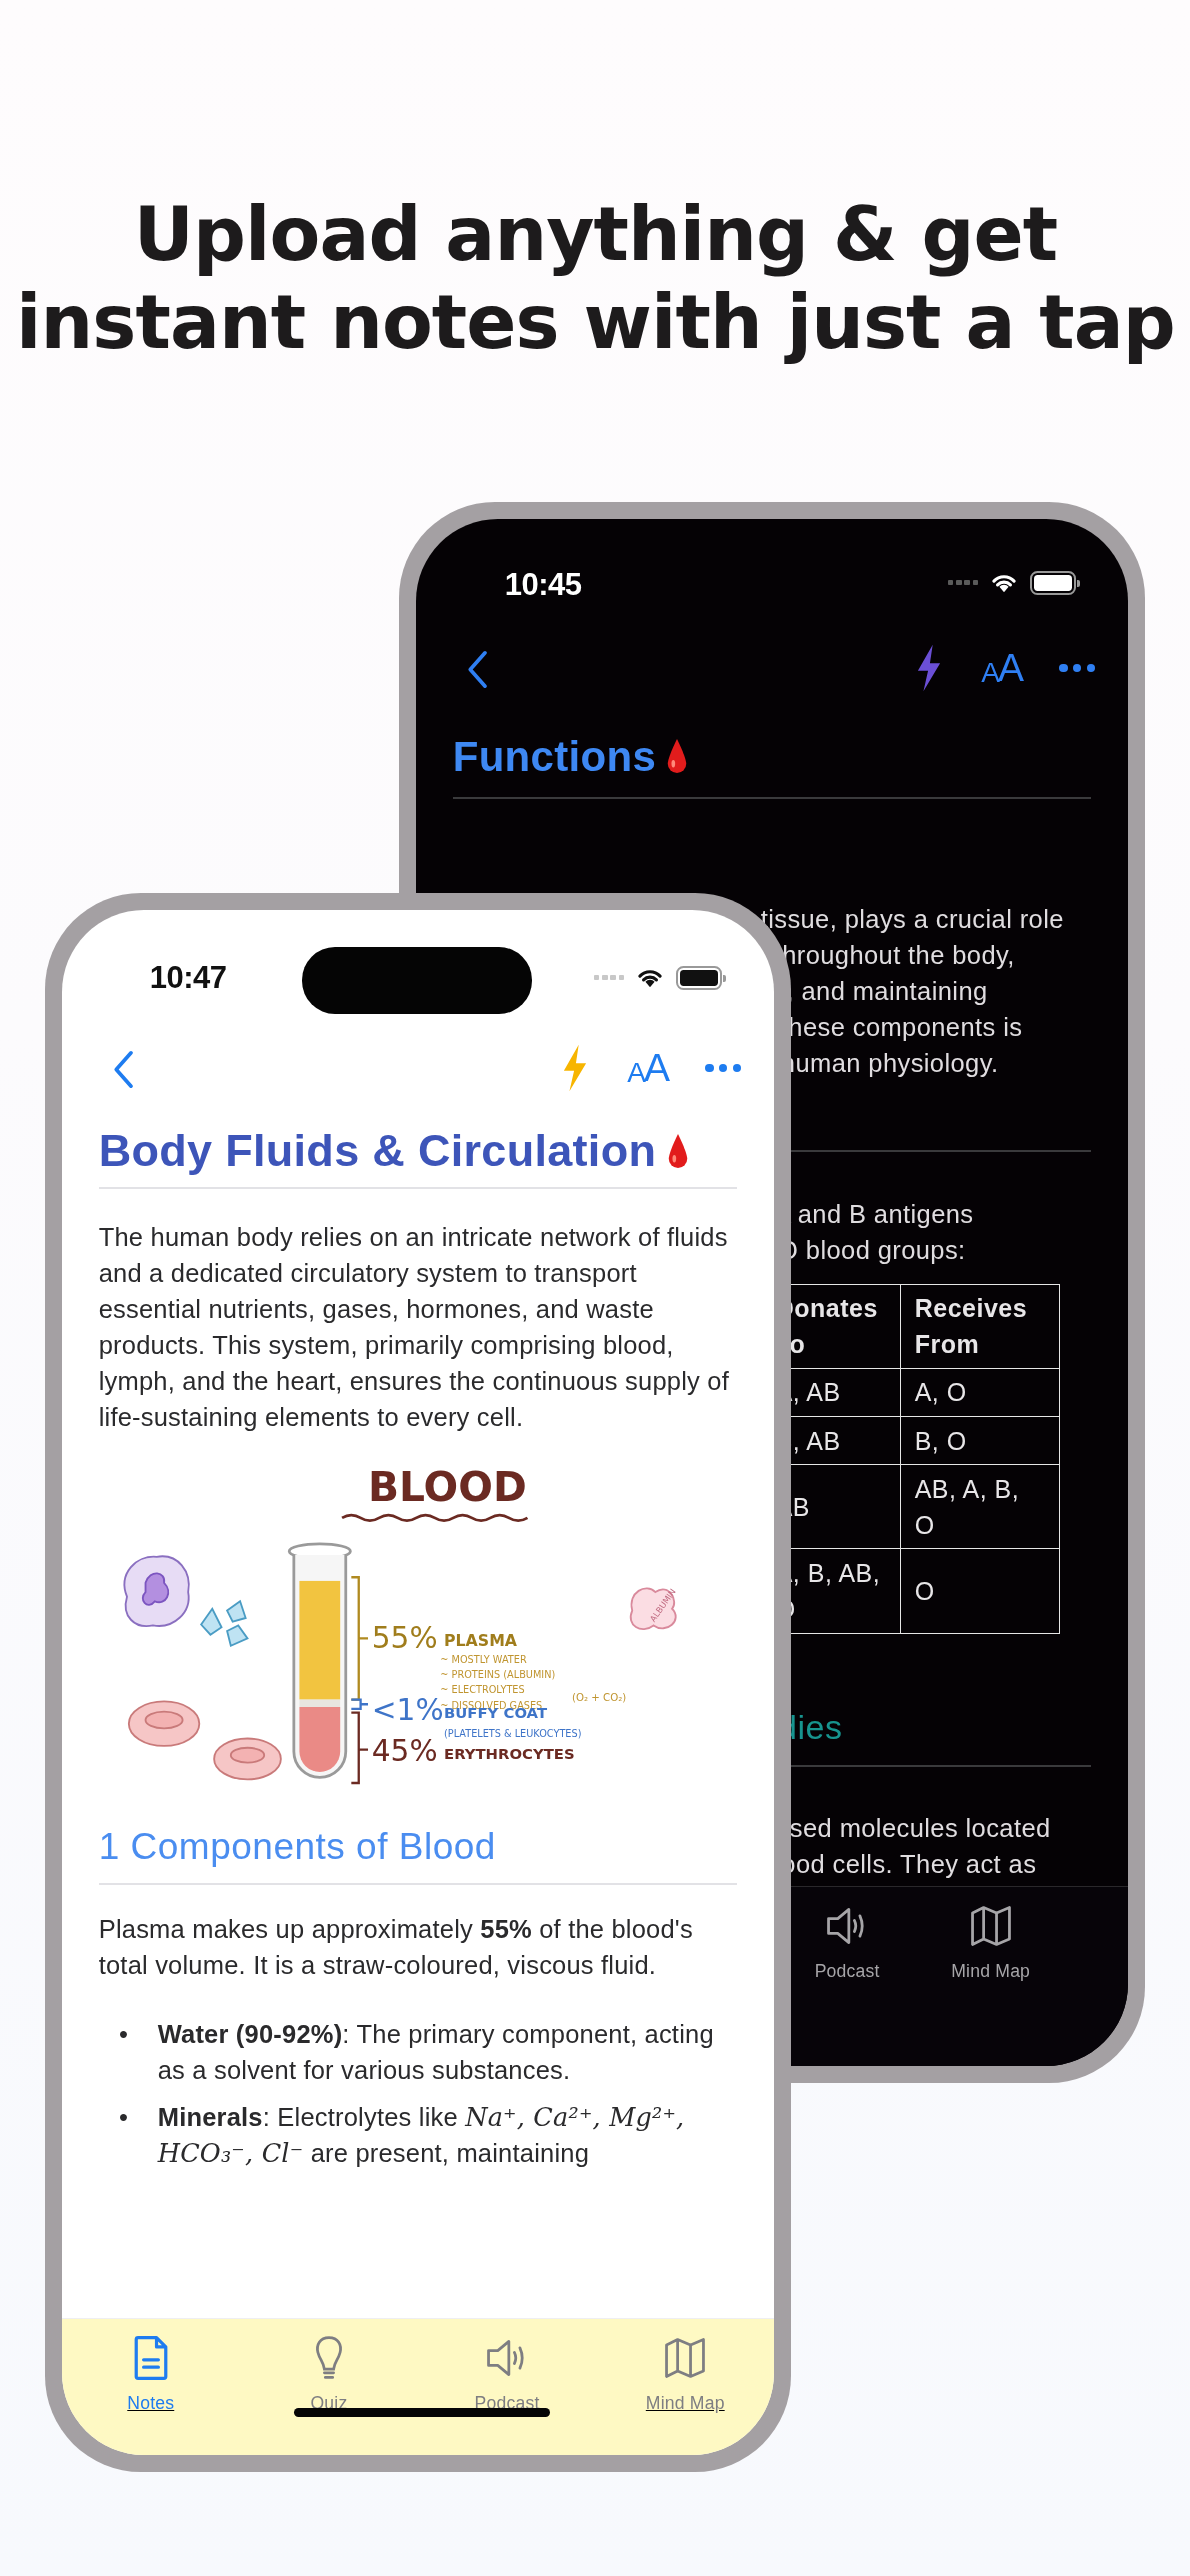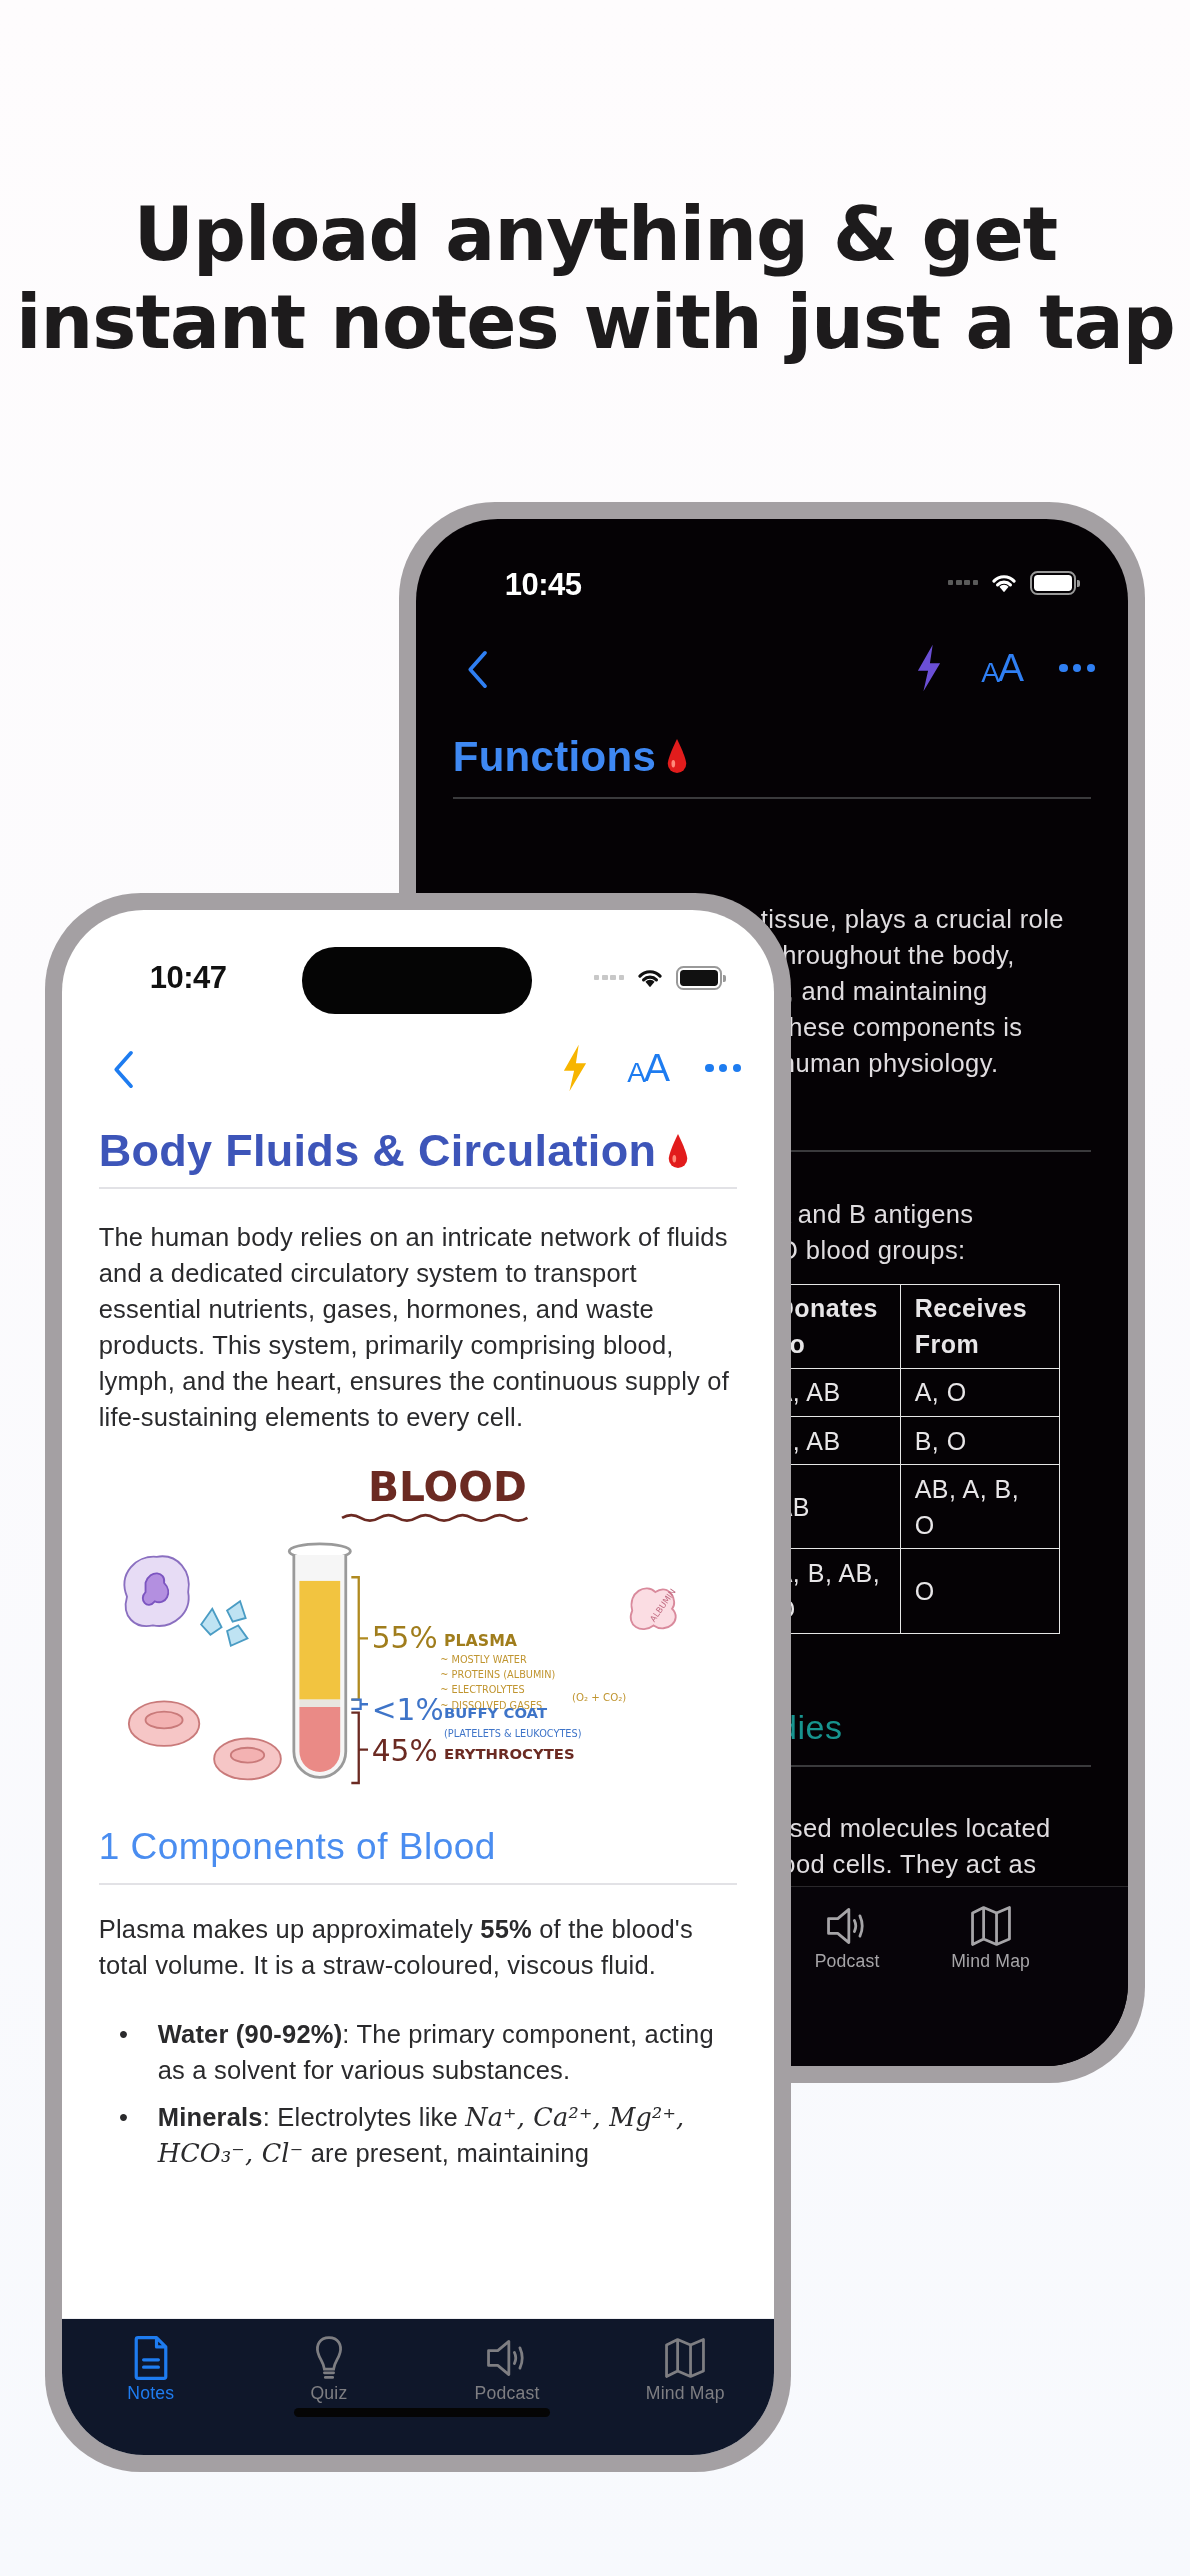--- a/index.html
+++ b/index.html
@@ -75,24 +75,24 @@
   }
   .dark-table th { font-weight: bold; }
   .dark-table td.c1, .dark-table th.c1 { width: 139px; }
   .dark-table td.c2, .dark-table th.c2 { width: 159px; }
 
   .sec-head { font-size: 33px; font-weight: bold; letter-spacing: 0.5px; }
 
   
   .tabbar { position: absolute; left: 0; right: 0; display: flex; }
   .back .tabbar { top: 1367px; height: 185px; background: #070409; border-top: 0.9px solid #2a282b; }
-  .front .tabbar { top: 1408px; height: 158px; background: #0f172a; border-top: 0.9px solid #eeeef1; }
+  .front .tabbar { top: 1408px; height: 158px; background: #fef9c3; border-top: 0.9px solid #eeeef1; text-decoration: underline; }
   .tab { flex: 1; display: flex; flex-direction: column; align-items: center; padding-top: 15px; }
   .tab svg { width: 48px; height: 48px; }
-  .tab span { font-size: 17.6px; margin-top: 1px; letter-spacing: 0.2px; }
+  .tab span { font-size: 17.6px; margin-top: 11px; letter-spacing: 0.2px; }
   .front .tab span { color: #7e7e82; }
   .front .tab.active span { color: #1e7cf0; }
   .back .tab span { color: #a6a5a8; }
   .home-ind { position: absolute; height: 9.3px; border-radius: 4.6px; }
   .front .home-ind { left: 232px; width: 256px; top: 1498px; background: #050505; }
   .back .home-ind { left: 0; width: 289px; top: 1537px; background: #58555a; }
 
   
   .illus { position: relative; width: 640px; height: 343px; margin: 18.5px auto 0; }
 </style>

